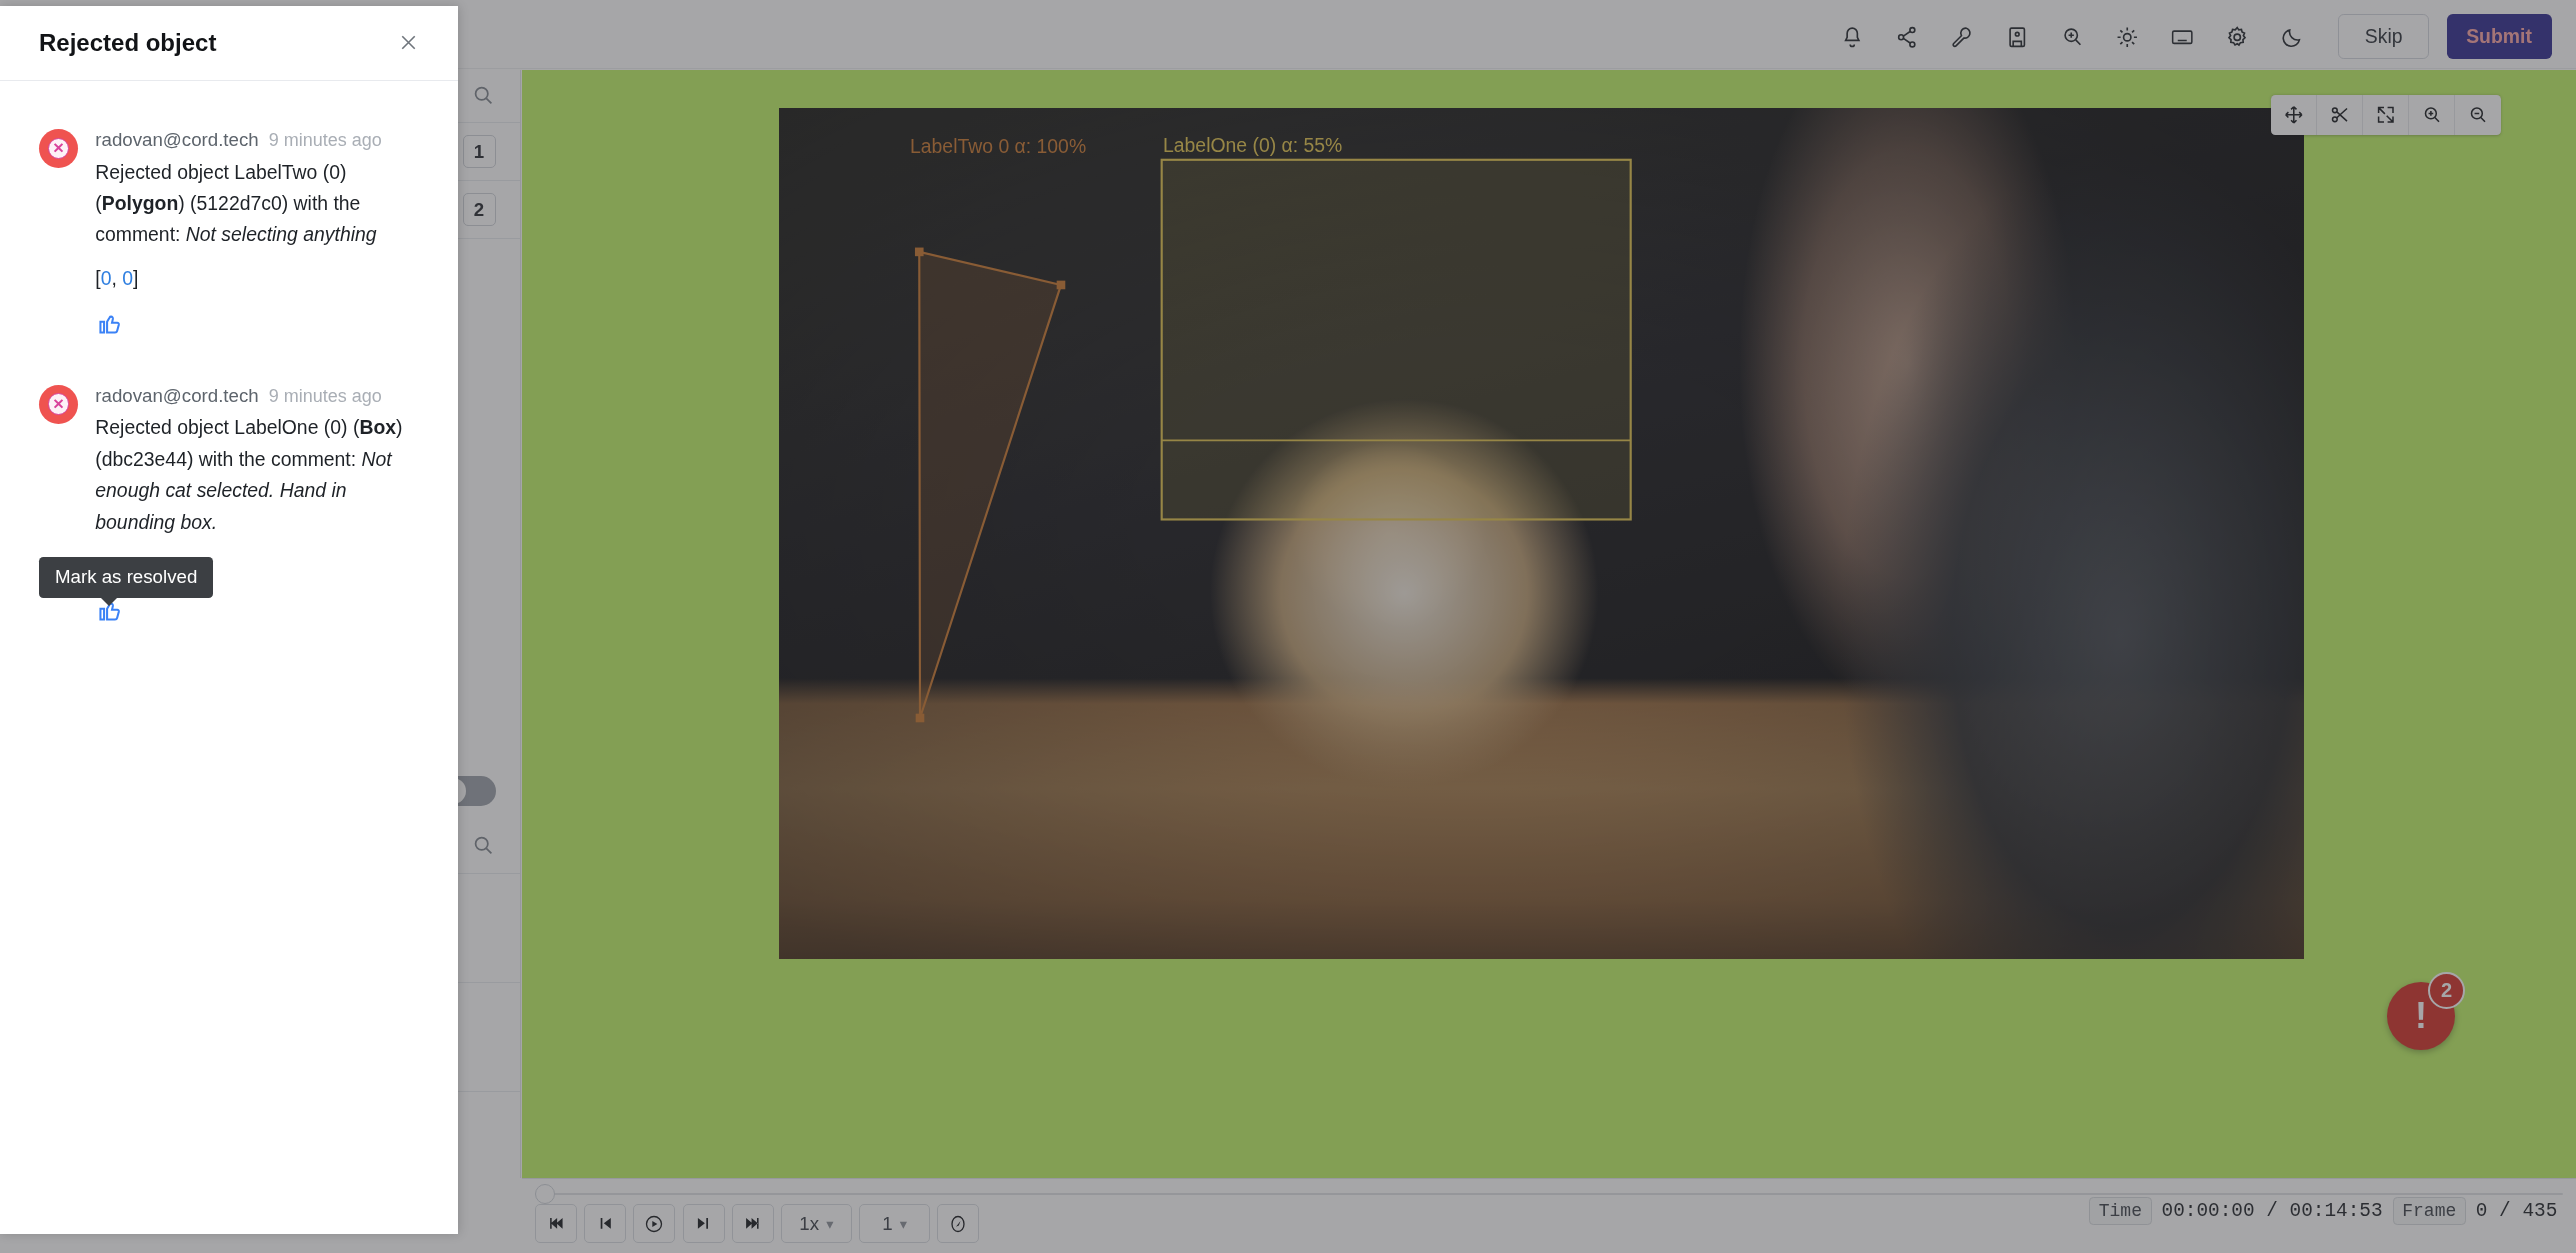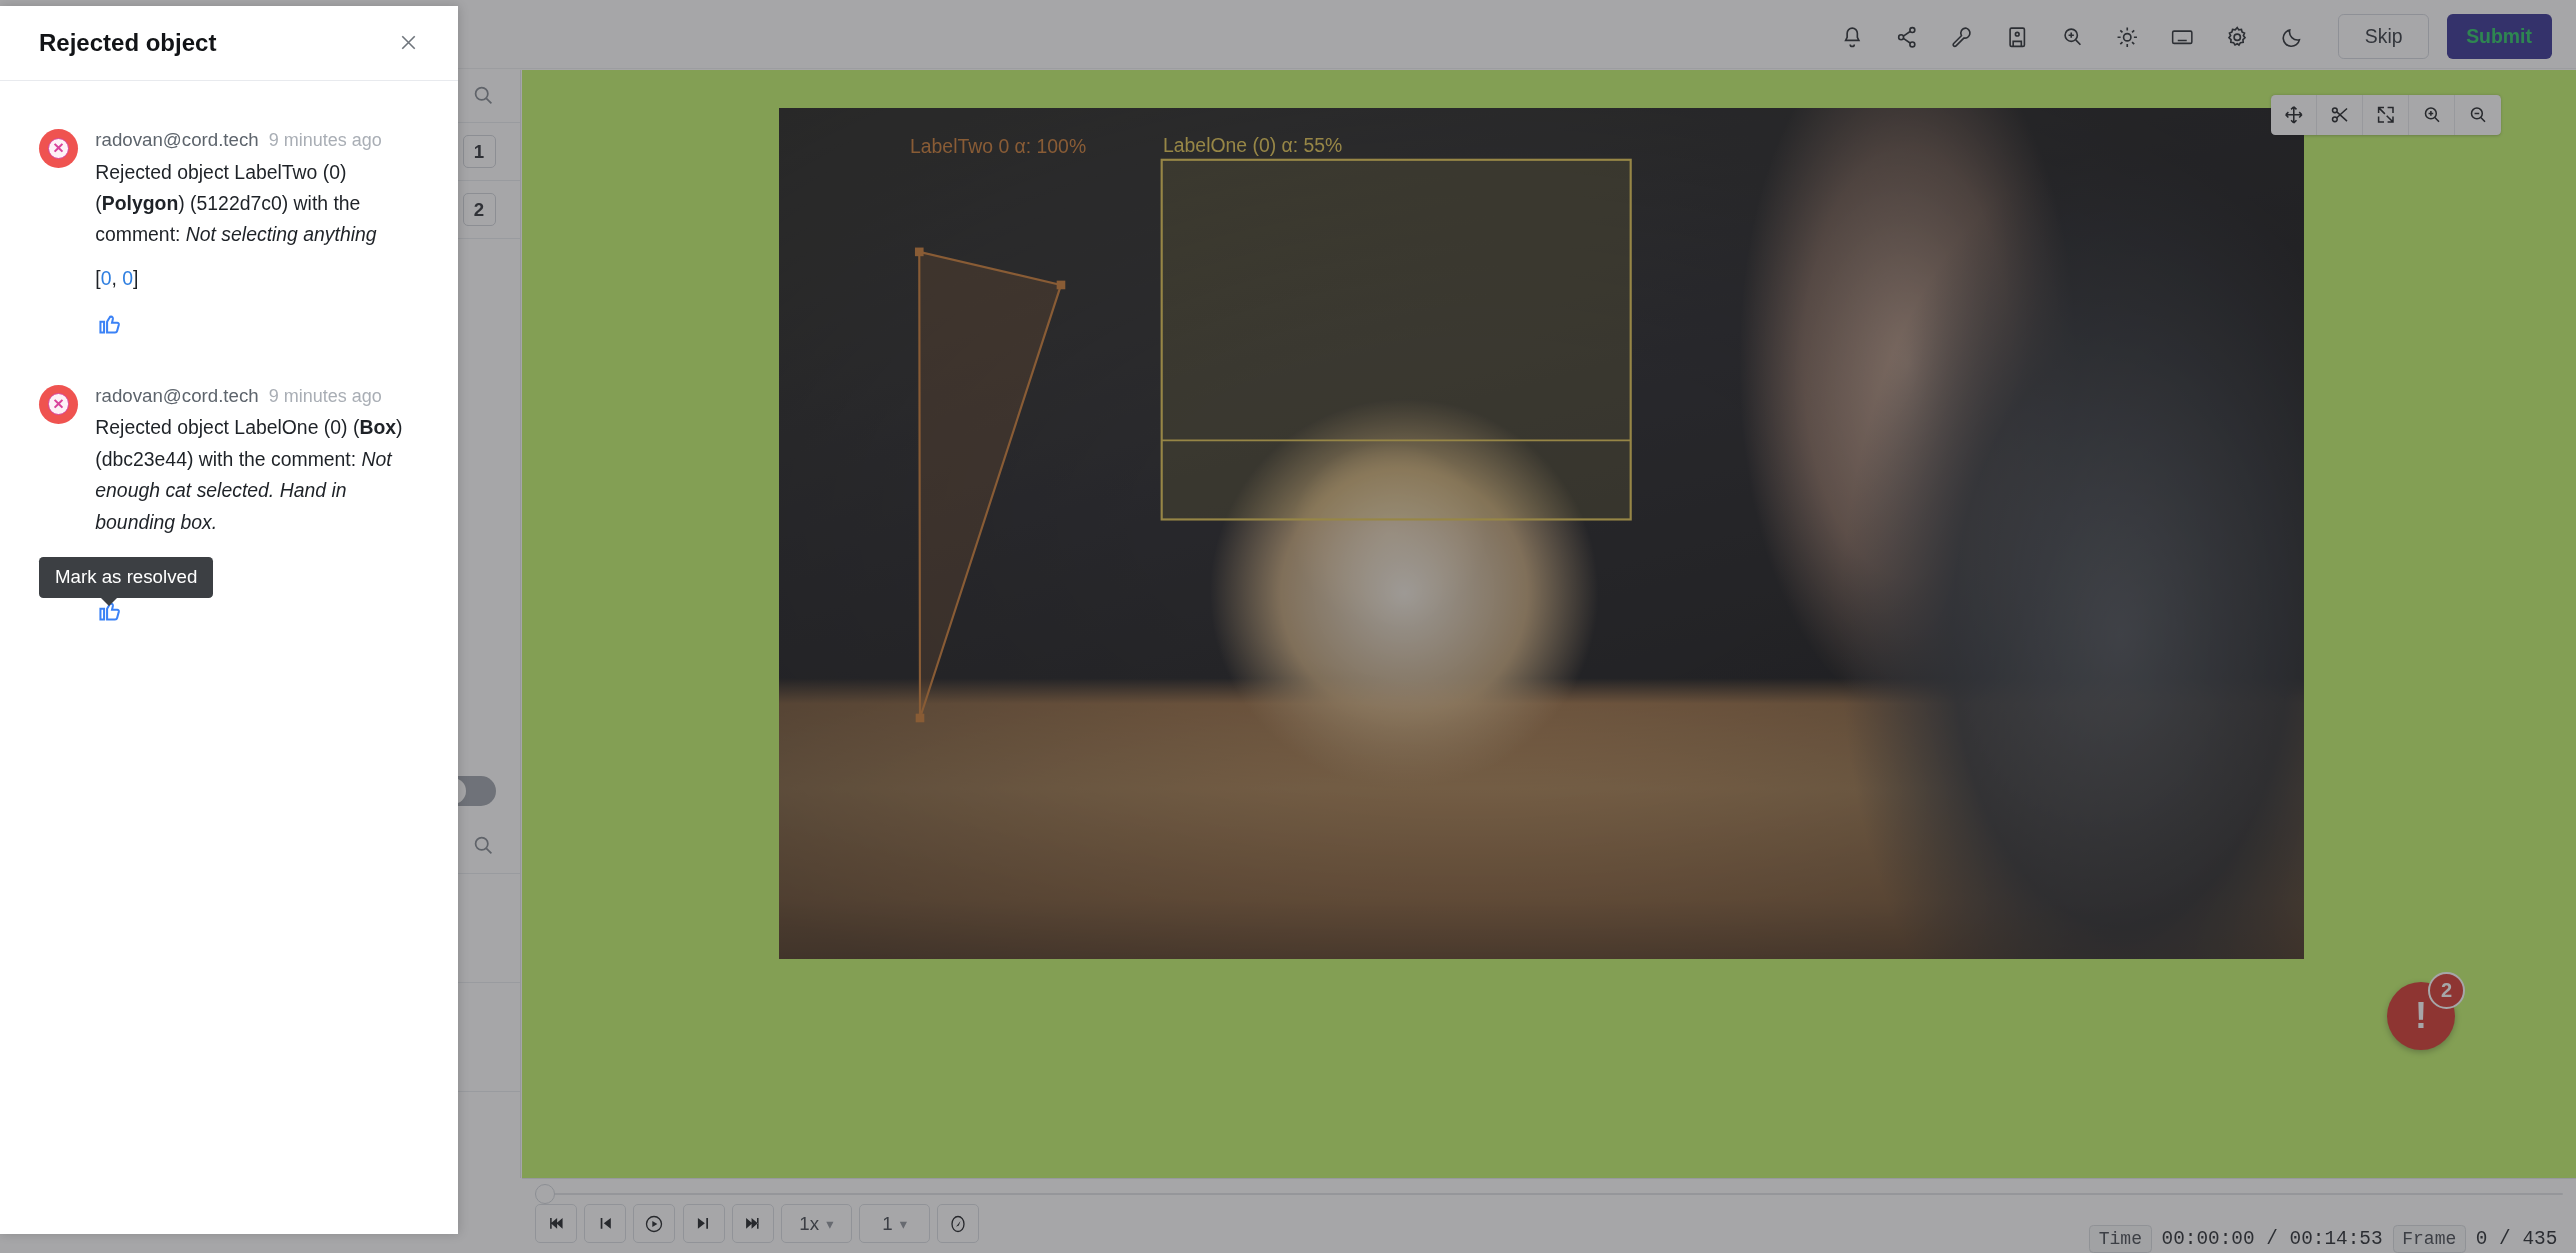--- a/index.html
+++ b/index.html
@@ -42,21 +42,21 @@
     border: 0.7px solid #d3d7de; border-radius: 5.8px;
     background: #fff; color: #2a2f37;
     font-size: 19.4px; font-family: "Liberation Sans", sans-serif;
     display: flex; align-items: center; justify-content: center;
     cursor: pointer;
   }
   .btn-submit {
     margin-left: 17.3px;
     height: 45px; min-width: 105px; padding: 0 18.7px;
     border: none; border-radius: 5.8px;
-    background: #2e2a8f; color: #22c55e;
+    background: #2e2a8f; color: #fca5a5;
     font-size: 19.4px; font-weight: bold;
     font-family: "Liberation Sans", sans-serif;
     display: flex; align-items: center; justify-content: center;
     cursor: pointer;
   }
 
   
   .sidebar {
     position: absolute; left: 0; top: 70px; bottom: 75px; width: 521px;
     background: #ffffff; border-right: 0.7px solid #e4e6ea;
@@ -219,21 +219,21 @@
     display: flex; align-items: center; justify-content: center;
   }
   .p-sel {
     height: 39px; min-width: 71px; padding: 0 10px;
     border: 0.7px solid #d9dde2; border-radius: 5px; background: #fff;
     color: #3b4048; font-size: 18.7px; cursor: pointer;
     display: flex; align-items: center; justify-content: center; gap: 7.2px;
   }
   .p-sel .cv { color: #8b9098; font-size: 14.4px; }
   .timeinfo {
-    position: absolute; right: 18.7px; bottom: 0;
+    position: absolute; right: 18.7px; bottom: 28px;
     display: flex; align-items: center; gap: 10px;
     font-family: "Liberation Mono", monospace;
     font-size: 19.4px; color: #1d2126;
   }
   .ti-tag {
     border: 0.7px solid #d6dade; border-radius: 4.3px; background: #f6f7f8;
     padding: 2.9px 8.6px; font-size: 18px; color: #3c4249;
   }
 
   

